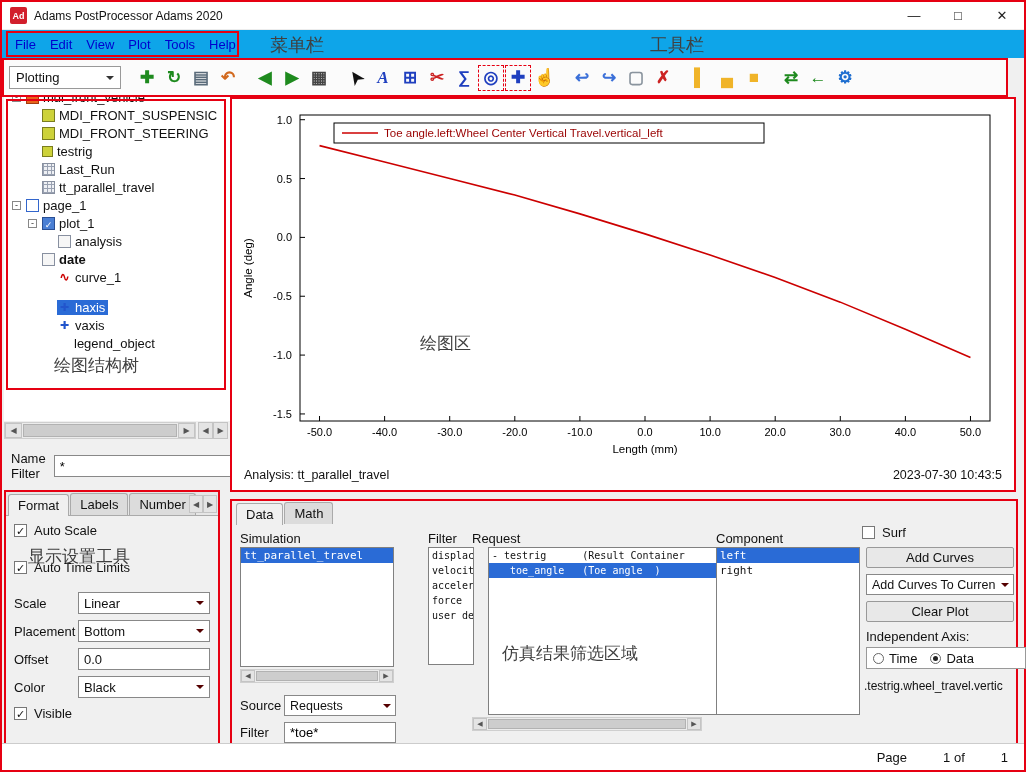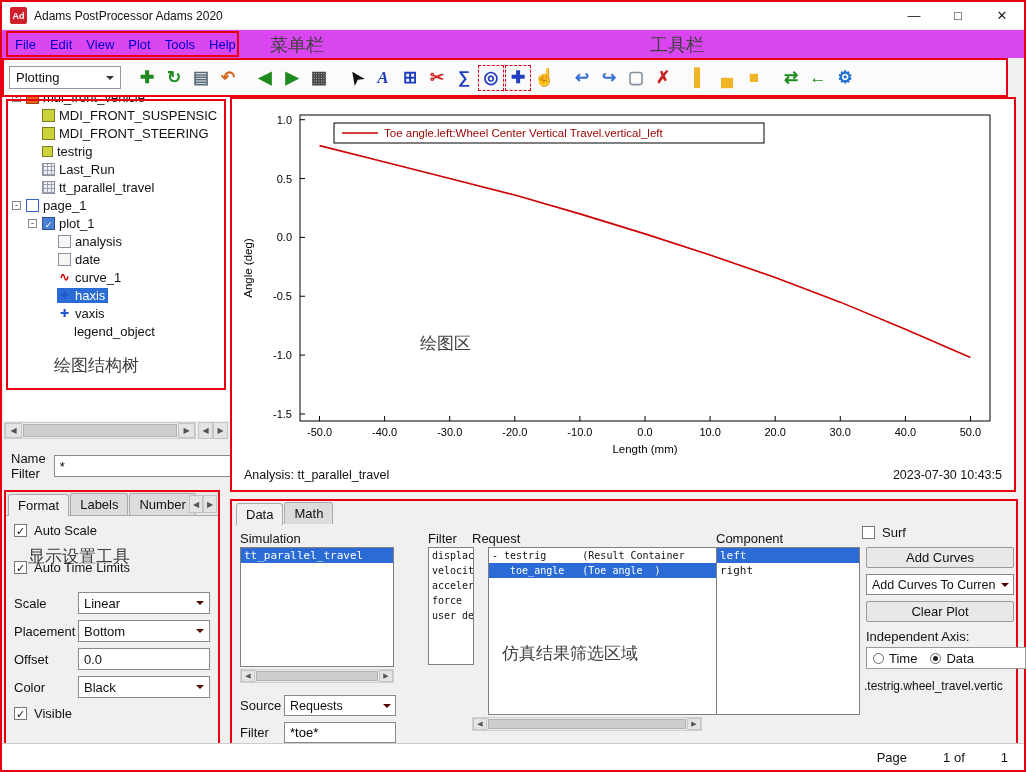--- a/index.html
+++ b/index.html
@@ -8,21 +8,21 @@
   #win{position:absolute;inset:0;border:2px solid #e60012;background:#f0f0f0}
 
   
   .titlebar{position:absolute;left:0;top:0;right:0;height:28px;background:#fff;display:flex;align-items:center;padding-left:8px;border-bottom:1px solid #ececec}
   .appicon{width:17px;height:17px;background:#d21f2c;color:#fff;font-size:9px;font-weight:bold;display:flex;align-items:center;justify-content:center;border-radius:2px;margin-right:7px}
   .title{font-size:12px}
   .wctrls{margin-left:auto;display:flex;height:100%}
   .wbtn{width:44px;display:flex;align-items:center;justify-content:center;font-size:13px;color:#222}
 
   
-  .menubar{position:absolute;left:0;top:28px;right:0;height:28px;background:#d946ef;display:flex;align-items:center;padding-left:6px}
+  .menubar{position:absolute;left:0;top:28px;right:0;height:28px;background:#0ea5e9;display:flex;align-items:center;padding-left:6px}
   .menu-item{color:#0000cd;padding:3px 7px;font-size:13px;cursor:default}
 
   
   .toolbar{position:absolute;left:0;top:56px;right:16px;height:39px;background:#fbfbfb;border:2px solid #e60012;display:flex;align-items:center;gap:1px;padding:0 5px}
   .mode-select{width:112px;height:23px;background:#fff;border:1px solid #999;display:flex;align-items:center;padding:0 6px;font-size:13px;margin-right:12px;position:relative}
   .mode-select::after{content:"";position:absolute;right:6px;top:9px;border:4px solid transparent;border-top-color:#333}
   .tb-btn{width:26px;height:26px;display:flex;align-items:center;justify-content:center;font-size:17px;font-weight:bold;cursor:default}
   .tb-btn.dashed{border:1px dashed #e60012}
   .tb-sep{width:9px;height:26px}
 
@@ -275,35 +275,35 @@
             <span class="tlabel">plot_1</span>
           </span>
         </div>
         <div class="tree-row" style="padding-left: 40px;">
           <span class="exp-spacer"></span>
           <span class="hl">
             <span class="ticon ti-doc"></span>
             <span class="tlabel">analysis</span>
           </span>
         </div>
-        <div class="tree-row" style="padding-left: 40px;">
+        <div class="tree-row" style="padding-left: 24px; font-weight: bold;">
           <span class="exp-spacer"></span>
           <span class="hl">
             <span class="ticon ti-doc"></span>
             <span class="tlabel">date</span>
           </span>
         </div>
         <div class="tree-row" style="padding-left: 40px;">
           <span class="exp-spacer"></span>
           <span class="hl">
             <span class="ticon ti-curve"></span>
             <span class="tlabel">curve_1</span>
           </span>
         </div>
-        <div class="tree-row sel" style="padding-left: 40px;">
+        <div class="tree-row sel" style="padding-left: 40px; margin-top: 12px;">
           <span class="exp-spacer"></span>
           <span class="hl">
             <span class="ticon ti-axis"></span>
             <span class="tlabel">haxis</span>
           </span>
         </div>
         <div class="tree-row" style="padding-left: 40px;">
           <span class="exp-spacer"></span>
           <span class="hl">
             <span class="ticon ti-axis"></span>

